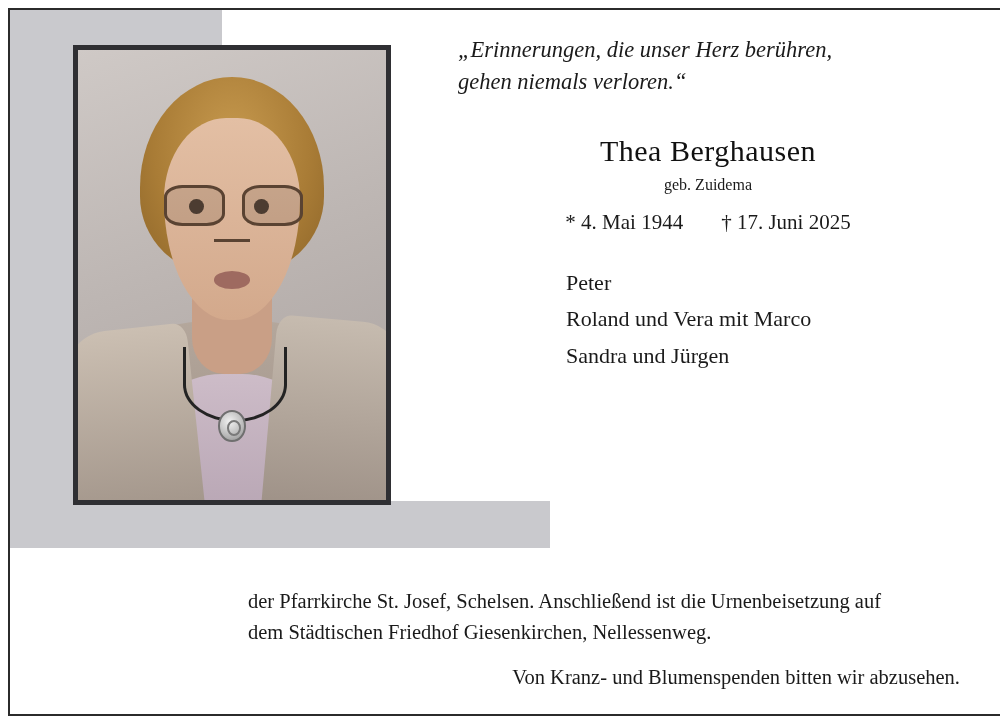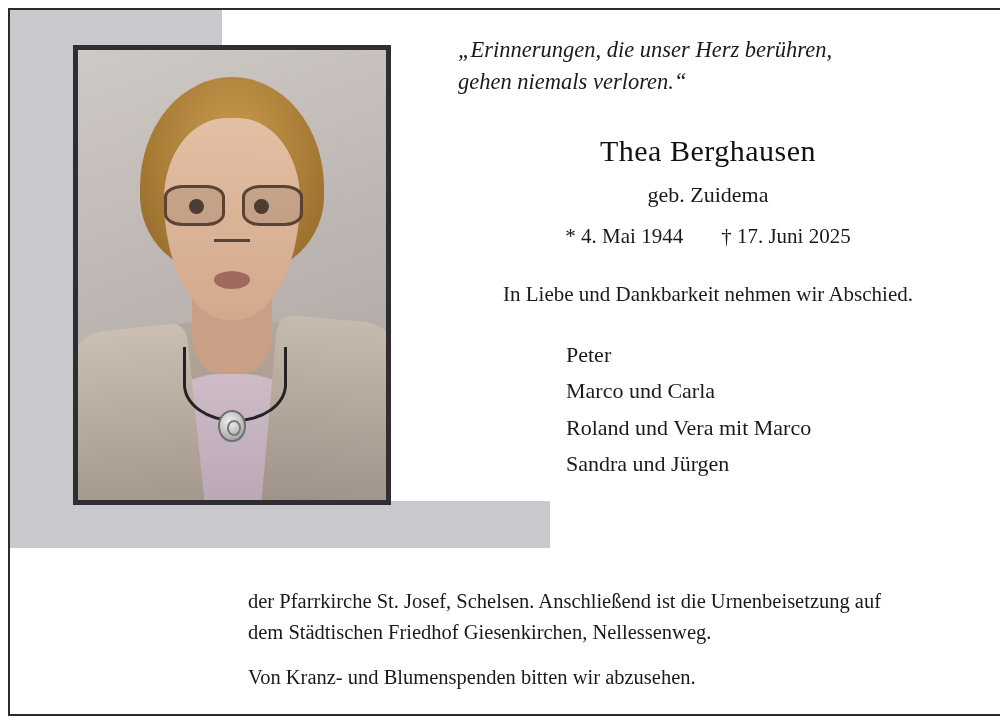--- a/index.html
+++ b/index.html
@@ -237,23 +237,23 @@
 
   .name {
     margin-top: 36px;
     text-align: center;
     font-size: 30px;
     letter-spacing: 0.5px;
     color: #111111;
     white-space: nowrap;
   }
   .maiden {
-    margin-top: 14px;
+    margin-top: 8px;
     text-align: center;
-    font-size: 22px;
+    font-size: 16px;
   }
   .dates {
     margin-top: 16px;
     text-align: center;
     font-size: 21px;
     display: flex;
     justify-content: center;
     gap: 38px;
   }
   .farewell {
@@ -273,21 +273,21 @@
   .notice {
     position: absolute;
     left: 238px;
     top: 576px;
     width: 712px;
     font-size: 20.5px;
     line-height: 1.5;
     color: #1a1a1a;
   }
   .notice p { margin: 0; }
-  .notice .gap { margin-top: 14px; }
+  .notice .gap { margin-top: 14px; text-align: right; }
 </style>
 </head>
 <body>
 
 <div class="page">
   <div class="card-border">
 
     <div class="grey-panel"></div>
     <div class="grey-panel-lower"></div>
 
@@ -323,25 +323,23 @@
 
       <div class="name">Thea Berghausen</div>
 
       <div class="maiden">geb. Zuidema</div>
 
       <div class="dates">
         <span>* 4. Mai 1944</span>
         <span>† 17. Juni 2025</span>
       </div>
 
-      <div class="farewell">In Liebe und Dankbarkeit nehmen wir Abschied.</div>
 
       <div class="mourners">
         <div>Peter</div>
-        <div>Marco und Carla</div>
         <div>Roland und Vera mit Marco</div>
         <div>Sandra und Jürgen</div>
       </div>
 
     </div>
 
     <div class="notice">
       <p>der Pfarrkirche St. Josef, Schelsen. Anschließend ist die Urnenbeisetzung auf</p>
       <p>dem Städtischen Friedhof Giesenkirchen, Nellessenweg.</p>
       <p class="gap">Von Kranz- und Blumenspenden bitten wir abzusehen.</p>

